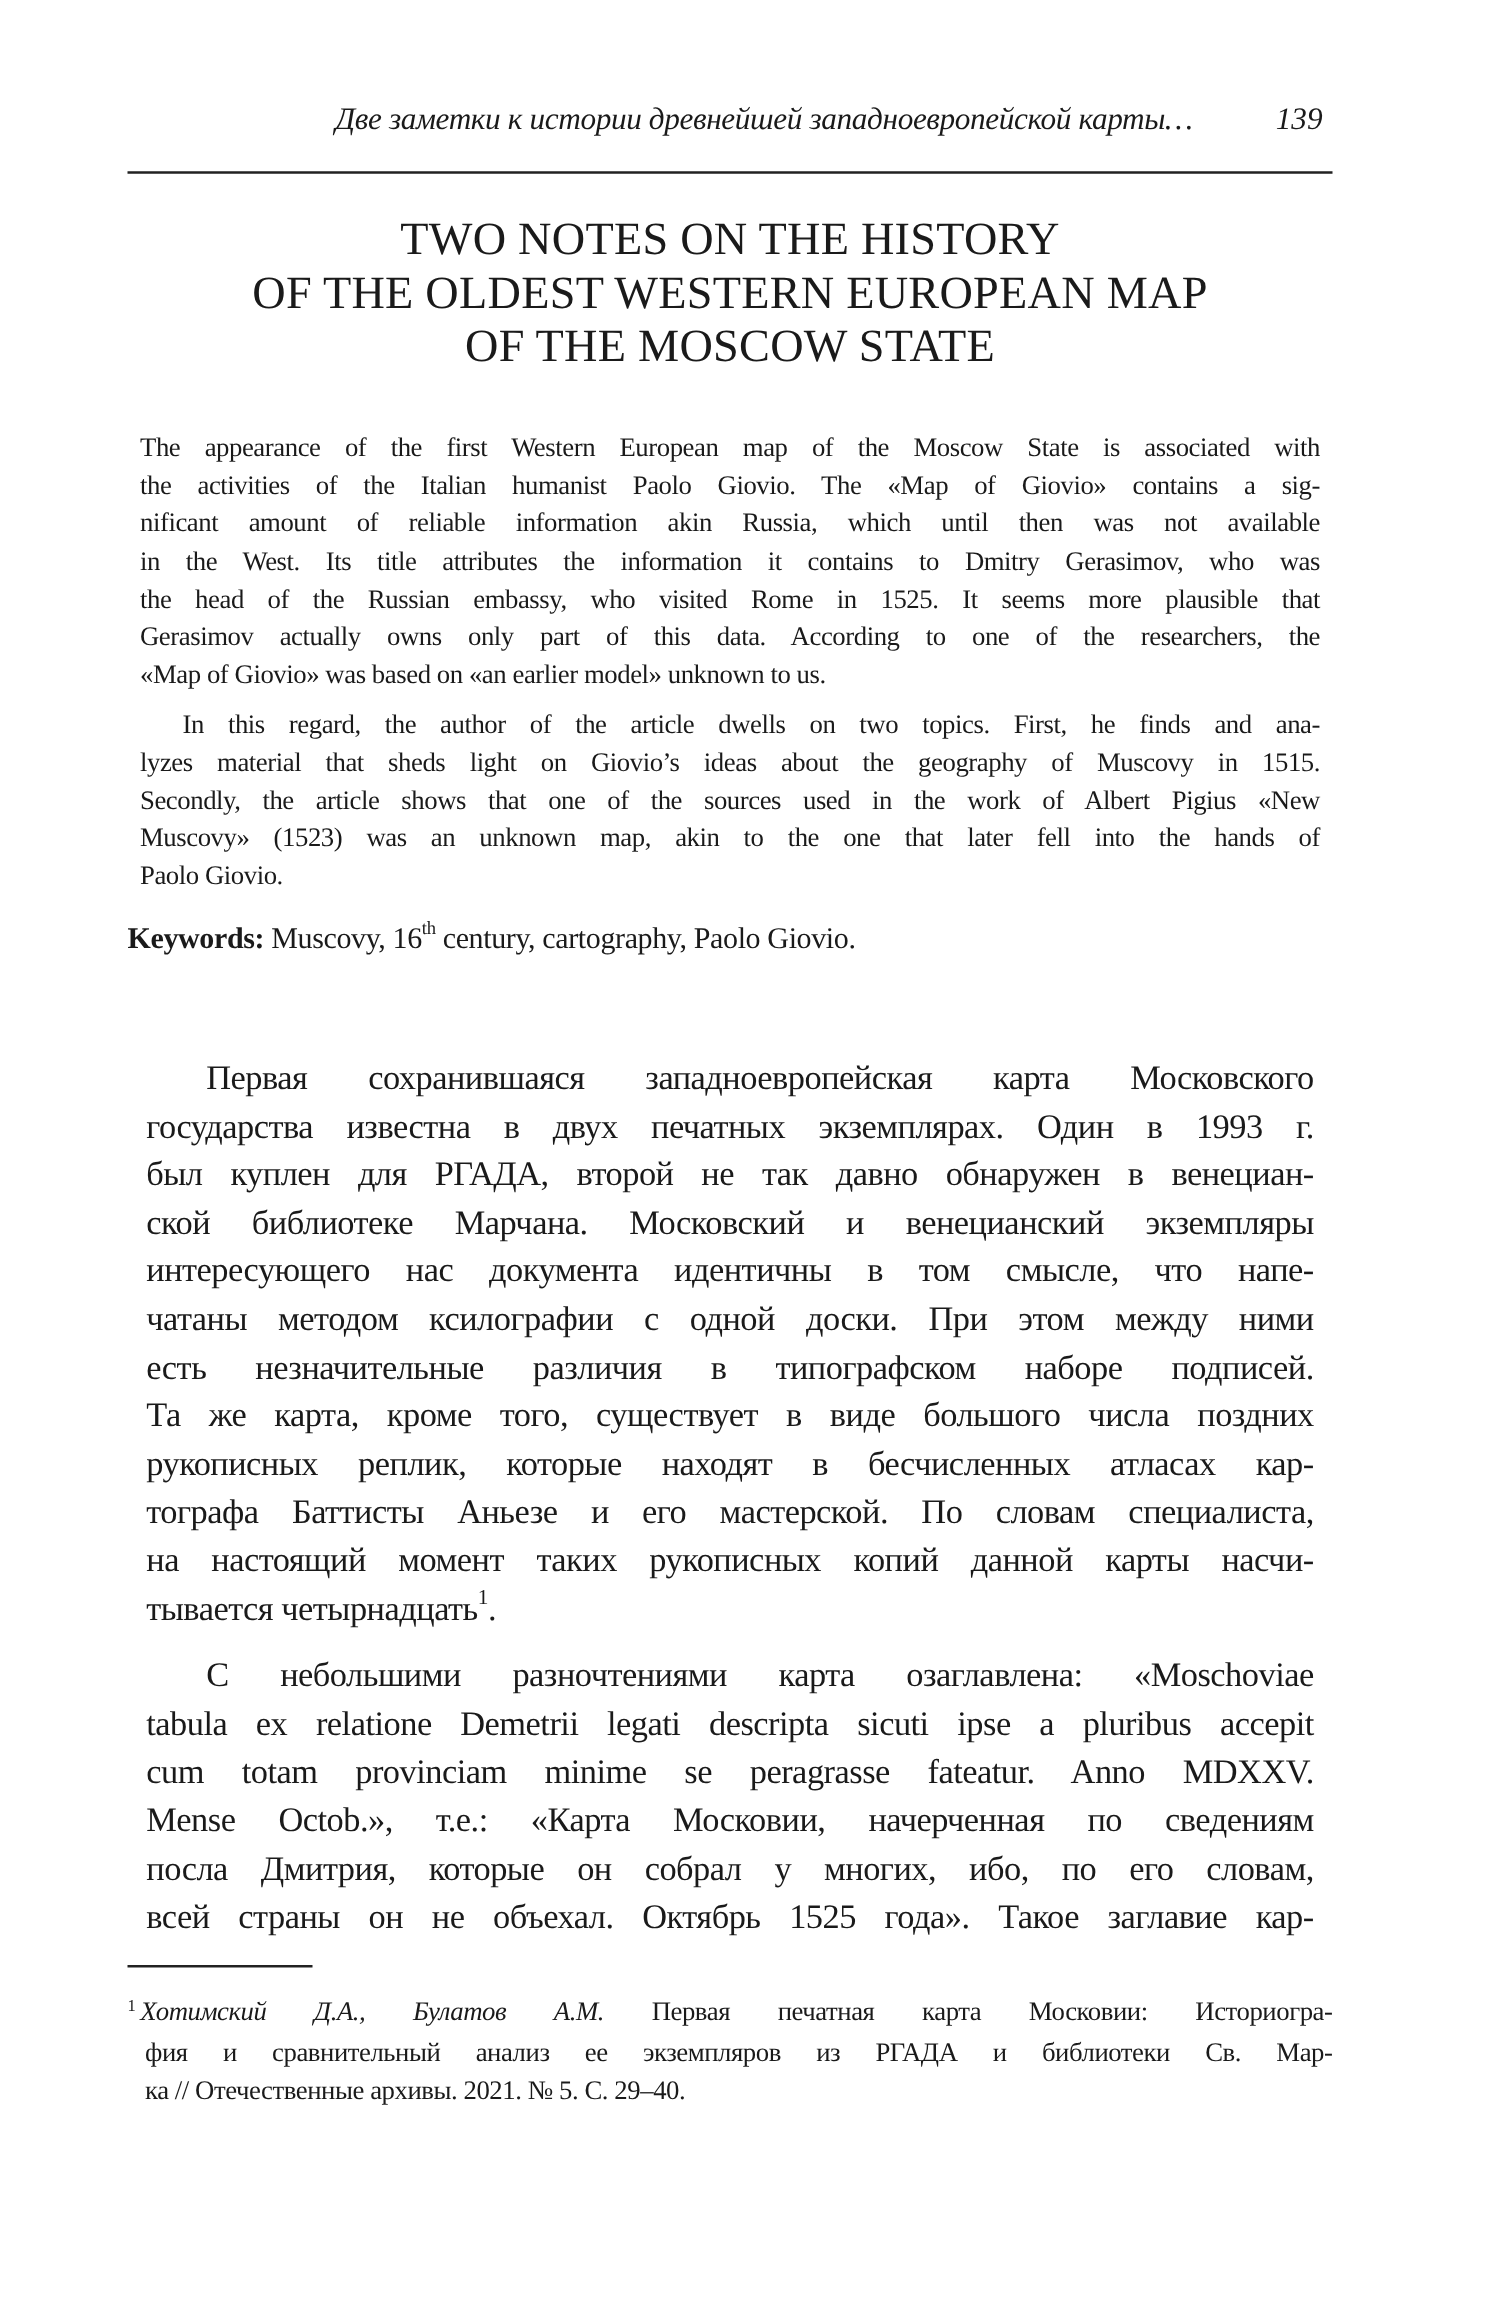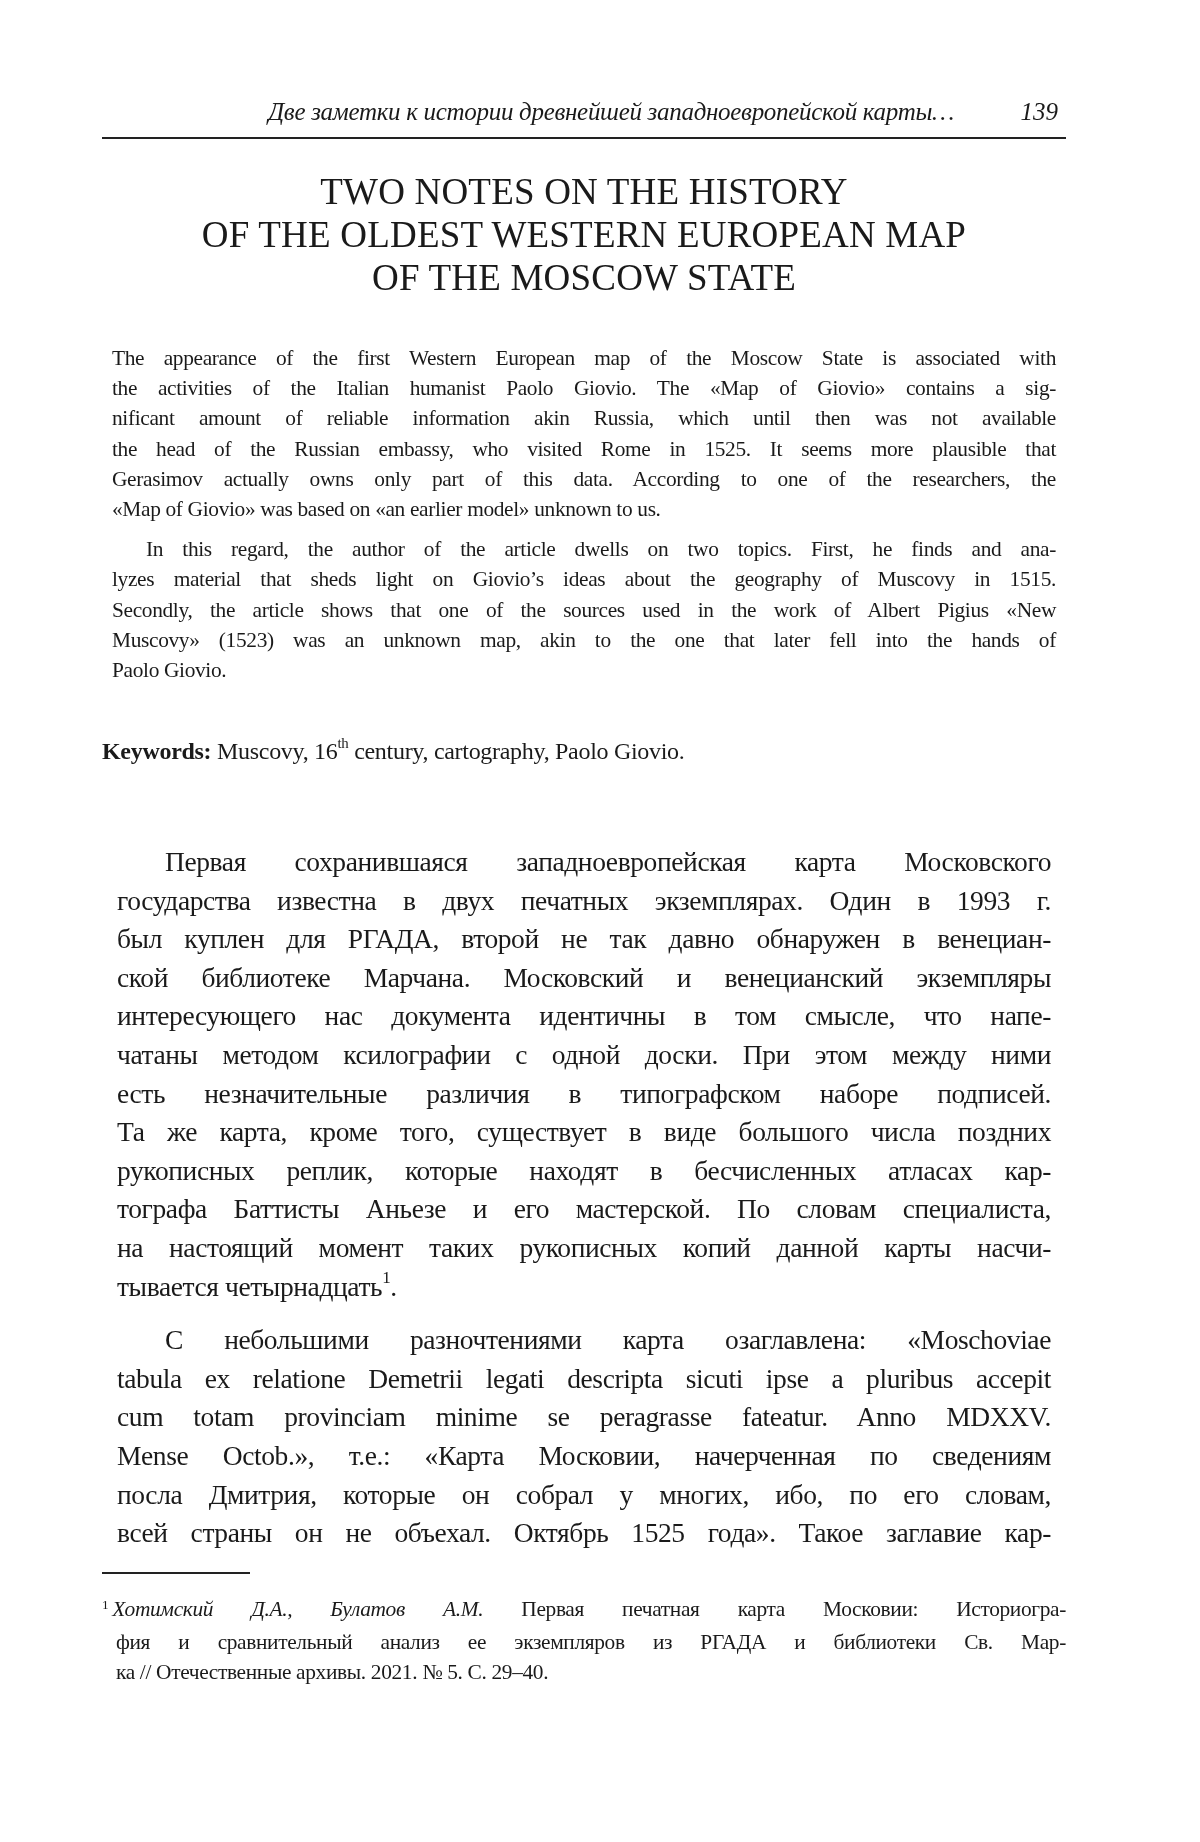--- a/index.html
+++ b/index.html
@@ -1,20 +1,20 @@
 <!DOCTYPE html>
 <html><head>
 <meta charset="utf-8">
 <style>
   html, body { margin: 0; padding: 0; background: #ffffff; }
   body { width: 1200px; height: 1842px; position: relative; overflow: hidden;
          font-family: "Liberation Serif", "DejaVu Serif", serif; color: #1a1a1a; }
   .page { position: absolute; left: 102px; top: 0; width: 964px; }
 
-  .running-head { position: absolute; top: 98px; left: 0; width: 964px; height: 40px; }
+  .running-head { position: absolute; top: 82px; left: 0; width: 964px; height: 40px; }
   .rh-title { position: absolute; right: 112px; top: 0; font-style: italic; font-size: 25px;
               letter-spacing: -0.3px; white-space: nowrap; }
   .rh-page { position: absolute; right: 8px; top: 0; font-style: italic; font-size: 25px; }
   .rh-rule { position: absolute; top: 137px; left: 0; width: 964px; height: 2px; background: #222; }
 
   .title { position: absolute; top: 170px; left: 0; width: 964px; text-align: center;
            font-size: 37px; line-height: 43px; letter-spacing: 0.2px; }
   .title div { white-space: nowrap; }
 
   .abstract { position: absolute; top: 333px; left: 0; width: 964px; font-size: 21.4px;
@@ -57,20 +57,21 @@
     <div>TWO NOTES ON THE HISTORY</div>
     <div>OF THE OLDEST WESTERN EUROPEAN MAP</div>
     <div>OF THE MOSCOW STATE</div>
   </div>
 
   <div class="abstract">
     <p>
       <span class="line">The appearance of the first Western European map of the Moscow State is associated with</span>
       <span class="line">the activities of the Italian humanist Paolo Giovio. The «Map of Giovio» contains a sig-</span>
       <span class="line">nificant amount of reliable information akin Russia, which until then was not available</span>
+      <span class="line">in the West. Its title attributes the information it contains to Dmitry Gerasimov, who was</span>
       <span class="line">the head of the Russian embassy, who visited Rome in 1525. It seems more plausible that</span>
       <span class="line">Gerasimov actually owns only part of this data. According to one of the researchers, the</span>
       <span class="line last">«Map of Giovio» was based on «an earlier model» unknown to us.</span>
     </p>
     <p>
       <span class="line" style="padding-left:34px">In this regard, the author of the article dwells on two topics. First, he finds and ana-</span>
       <span class="line">lyzes material that sheds light on Giovio’s ideas about the geography of Muscovy in 1515.</span>
       <span class="line">Secondly, the article shows that one of the sources used in the work of Albert Pigius «New</span>
       <span class="line">Muscovy» (1523) was an unknown map, akin to the one that later fell into the hands of</span>
       <span class="line last">Paolo Giovio.</span>

